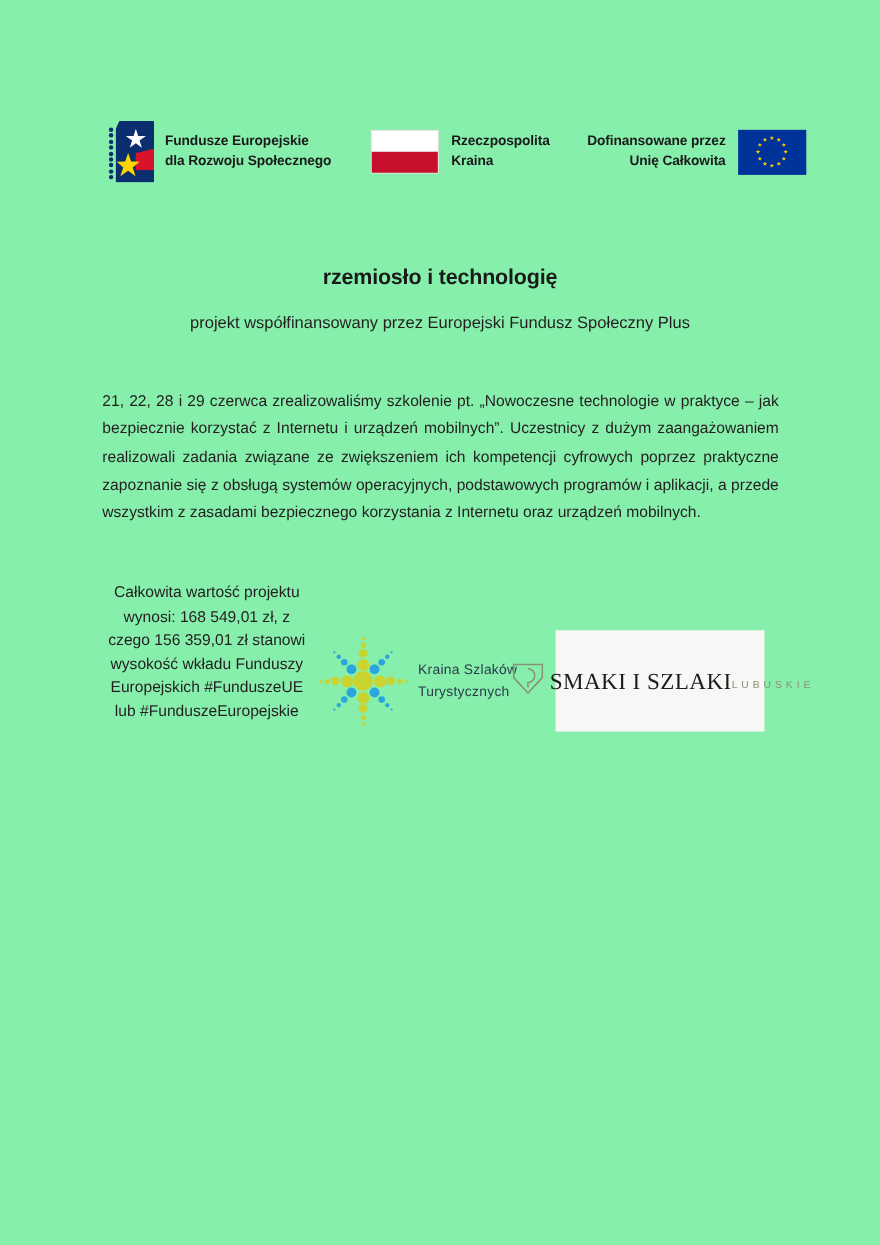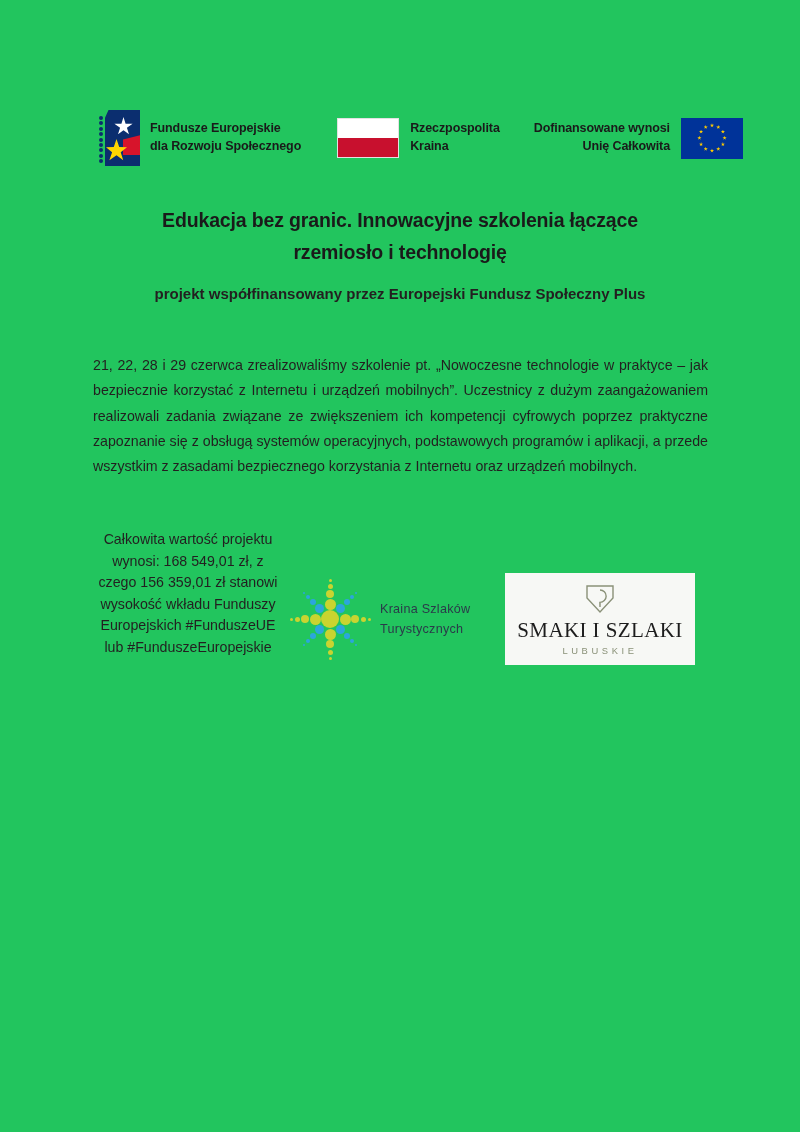--- a/index.html
+++ b/index.html
@@ -12,21 +12,21 @@
     height: 1132px;
     position: relative;
     font-family: "Liberation Sans", sans-serif;
     color: #231f20;
     overflow: hidden;
   }
 
   .page {
     position: absolute;
     inset: 0;
-    background: #22c55e;
+    background: #86efac;
   }
 
   
   .banner {
     position: absolute;
     left: 98px;
     top: 105px;
     width: 600px;
     height: 66px;
     display: flex;
@@ -155,21 +155,21 @@
     color: #1a1a1a;
     letter-spacing: -0.15px;
   }
   .subtitle {
     position: absolute;
     left: 100px;
     top: 283px;
     width: 600px;
     text-align: center;
     font-size: 15px;
-    font-weight: 700;
+    font-weight: 400;
     line-height: 1.5;
     color: #231f20;
   }
 
   
   .body-text {
     position: absolute;
     left: 93px;
     top: 353px;
     width: 615px;
@@ -234,21 +234,21 @@
 
   
   .sis-logo {
     position: absolute;
     left: 412px;
     top: 44px;
     width: 190px;
     height: 92px;
     background: #f7f8f5;
     display: flex;
-    flex-direction: column;
+    flex-direction: row;
     align-items: center;
     justify-content: center;
   }
   .sis-emblem {
     width: 40px;
     height: 34px;
     position: relative;
     margin-bottom: 3px;
   }
   .sis-word {
@@ -311,21 +311,21 @@
       <div class="banner-text pl-text">
         <div>Rzeczpospolita</div>
         <div>Kraina</div>
       </div>
     </div>
 
     <div class="sp2"></div>
 
     <div class="banner-block">
       <div class="banner-text eu-text">
-        <div>Dofinansowane wynosi</div>
+        <div>Dofinansowane przez</div>
         <div>Unię Całkowita</div>
       </div>
       <div class="eu-flag" id="eu-flag">
           <i style="left: 28.8px; top: 5.7px;"></i>
           <i style="left: 35.1px; top: 7.38808px;"></i>
           <i style="left: 39.7119px; top: 12px;"></i>
           <i style="left: 41.4px; top: 18.3px;"></i>
           <i style="left: 39.7119px; top: 24.6px;"></i>
           <i style="left: 35.1px; top: 29.2119px;"></i>
           <i style="left: 28.8px; top: 30.9px;"></i>
@@ -333,21 +333,21 @@
           <i style="left: 17.8881px; top: 24.6px;"></i>
           <i style="left: 16.2px; top: 18.3px;"></i>
           <i style="left: 17.8881px; top: 12px;"></i>
           <i style="left: 22.5px; top: 7.38808px;"></i>
         </div>
     </div>
 
   </div>
 
   <div class="title">
-    <span>Edukacja bez granic. Innowacyjne szkolenia łączące</span><br>
+    <br>
     <span>rzemiosło i technologię</span>
   </div>
 
   <div class="subtitle">projekt współfinansowany przez Europejski Fundusz Społeczny Plus</div>
 
   <div class="body-text">21, 22, 28 i 29 czerwca zrealizowaliśmy szkolenie pt. „Nowoczesne technologie w praktyce – jak bezpiecznie korzystać z Internetu i urządzeń mobilnych”.  Uczestnicy z dużym zaangażowaniem realizowali zadania związane ze zwiększeniem ich  kompetencji cyfrowych poprzez praktyczne zapoznanie się z obsługą systemów operacyjnych, podstawowych programów i aplikacji, a przede wszystkim z zasadami bezpiecznego korzystania z Internetu oraz  urządzeń mobilnych.</div>
 
   <div class="funding-row">
 
     <div class="funding-note">Całkowita wartość projektu wynosi: 168 549,01 zł, z czego 156 359,01 zł stanowi wysokość wkładu Funduszy Europejskich #FunduszeUE lub #FunduszeEuropejskie</div>

